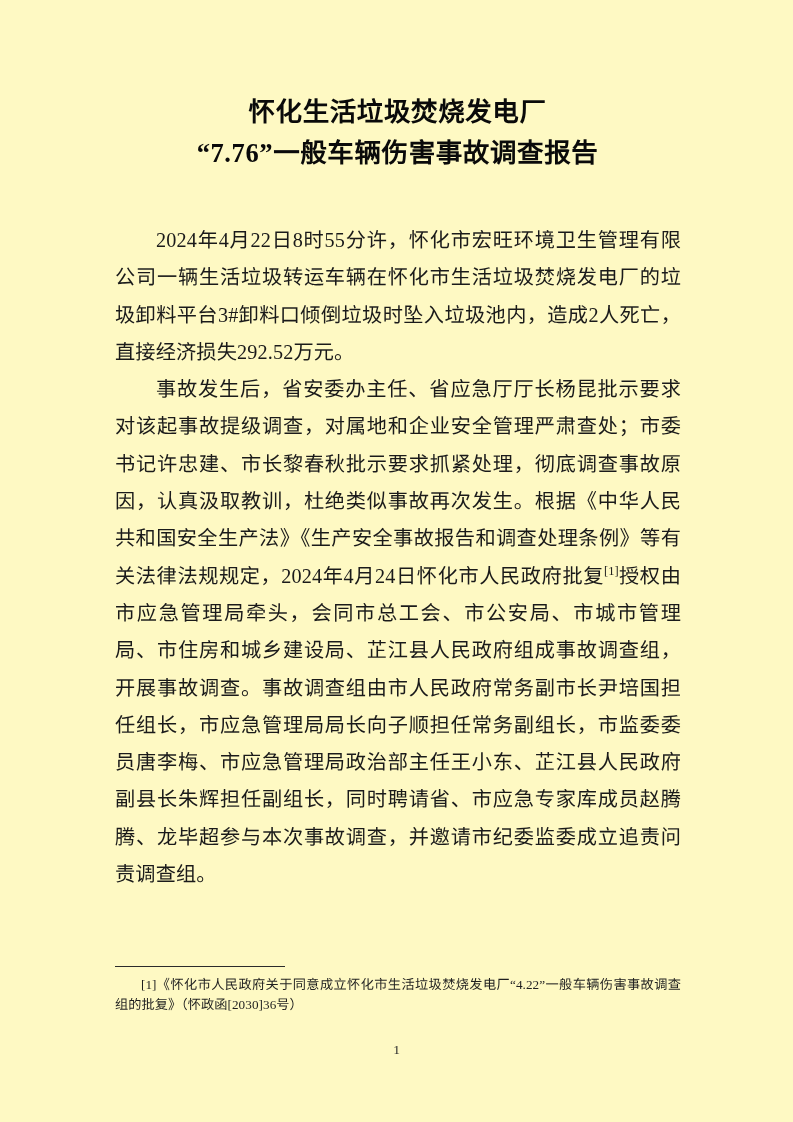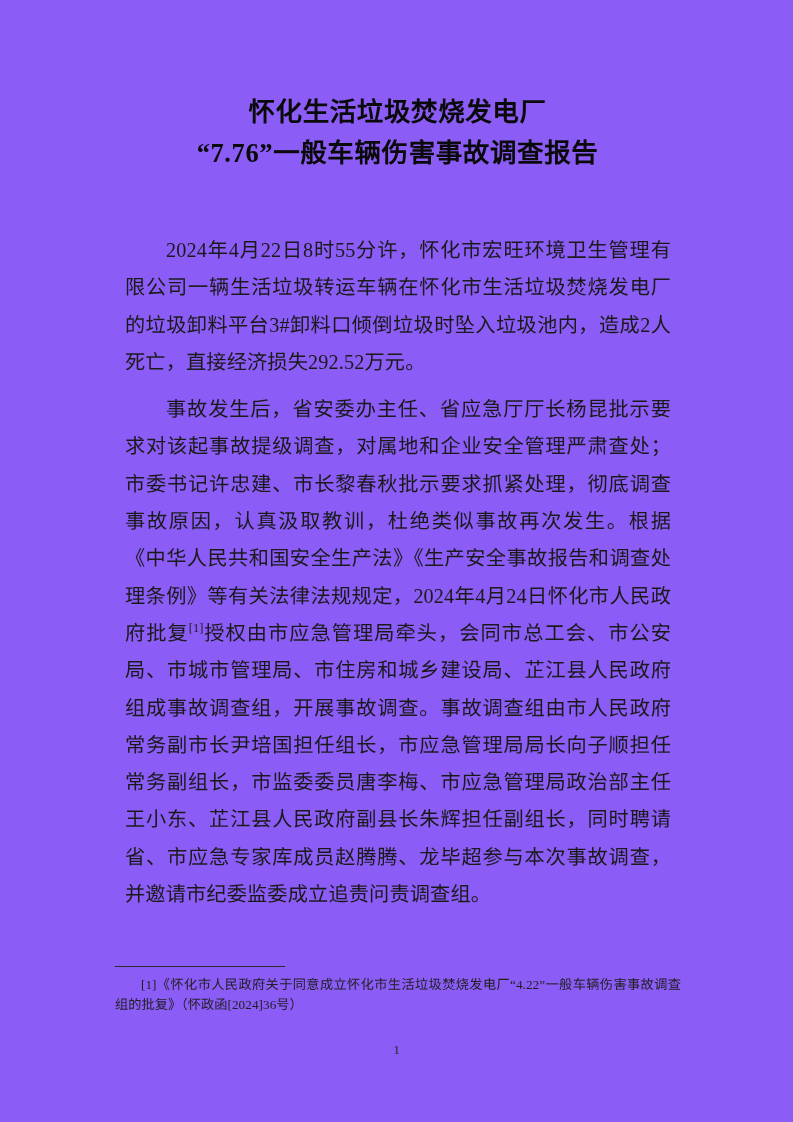--- a/index.html
+++ b/index.html
@@ -7,21 +7,21 @@
     margin: 0;
     padding: 0;
     background: #ffffff;
   }
 
   .page {
     position: relative;
     width: 793px;
     height: 1122px;
     margin: 0 auto;
-    background: #8b5cf6;
+    background: #fef9c3;
     overflow: hidden;
     font-family: "Liberation Serif", "DejaVu Serif", serif;
     color: #000000;
     -webkit-font-smoothing: antialiased;
   }
 
   
   .title-block {
     position: absolute;
     left: 115px;
@@ -42,21 +42,21 @@
 
   
   .body-block {
     position: absolute;
     left: 115px;
     top: 222px;
     width: 566px;
   }
 
   p.para {
-    margin: 10px;
+    margin: 0;
     font-family: "Liberation Serif", "DejaVu Serif", serif;
     font-size: 20.2px;
     line-height: 37.3px;
     text-align: justify;
     text-align-last: left;
     text-justify: inter-ideograph;
     text-indent: 41px;
     color: #1a1a1a;
     letter-spacing: 0.15px;
     word-break: break-all;
@@ -123,18 +123,18 @@
 
     <p class="para">2024年4月22日8时55分许，怀化市宏旺环境卫生管理有限公司一辆生活垃圾转运车辆在怀化市生活垃圾焚烧发电厂的垃圾卸料平台3#卸料口倾倒垃圾时坠入垃圾池内，造成2人死亡，直接经济损失292.52万元。</p>
 
     <p class="para"><span>事故发生后，省安委办主任、省应急厅厅长杨昆批示要求对该起事故提级调查，对属地和企业安全管理严肃查处；市委书记许忠建、市长黎春秋批示要求抓紧处理，彻底调查事故原因，认真汲取教训，杜绝类似事故再次发生。根据《中华人民共和国安全生产法》《生产安全事故报告和调查处理条例》等有关法律法规规定，2024年4月24日怀化市人民政府批复</span><sup class="fn-ref">[1]</sup><span>授权由市应急管理局牵头，会同市总工会、市公安局、市城市管理局、市住房和城乡建设局、芷江县人民政府组成事故调查组，开展事故调查。事故调查组由市人民政府常务副市长尹培国担任组长，市应急管理局局长向子顺担任常务副组长，市监委委员唐李梅、市应急管理局政治部主任王小东、芷江县人民政府副县长朱辉担任副组长，同时聘请省、市应急专家库成员赵腾腾、龙毕超参与本次事故调查，并邀请市纪委监委成立追责问责调查组。</span></p>
 
 
   </div>
 
   <div class="footnote-area">
     <div class="footnote-rule"></div>
-    <p class="footnote-text">[1]《怀化市人民政府关于同意成立怀化市生活垃圾焚烧发电厂“4.22”一般车辆伤害事故调查组的批复》（怀政函[2024]36号）</p>
+    <p class="footnote-text">[1]《怀化市人民政府关于同意成立怀化市生活垃圾焚烧发电厂“4.22”一般车辆伤害事故调查组的批复》（怀政函[2030]36号）</p>
   </div>
 
   <div class="page-number">1</div>
 
 </div>
 
 </body></html>

